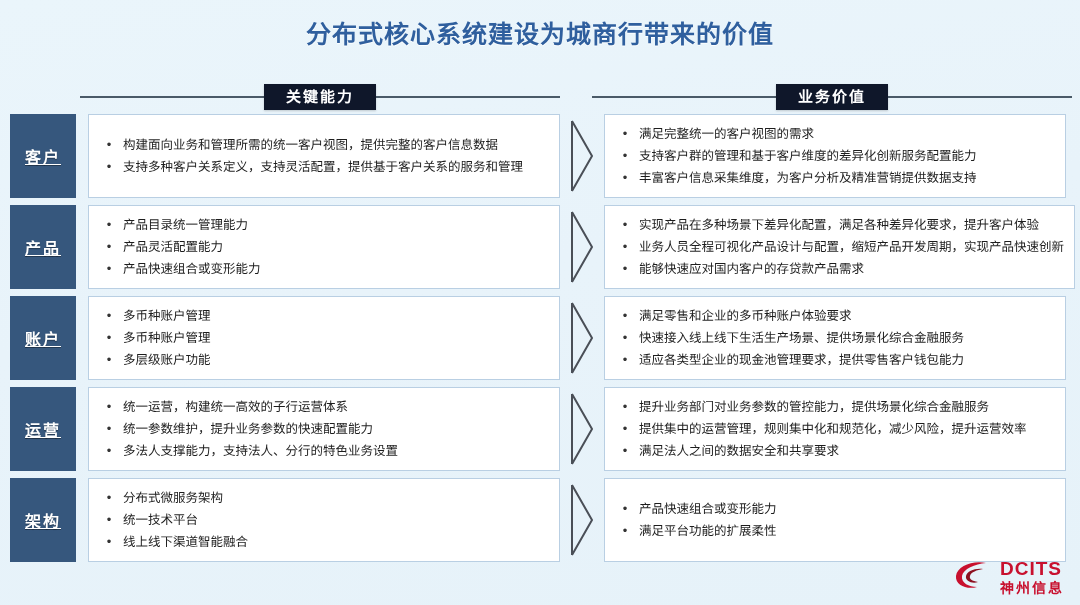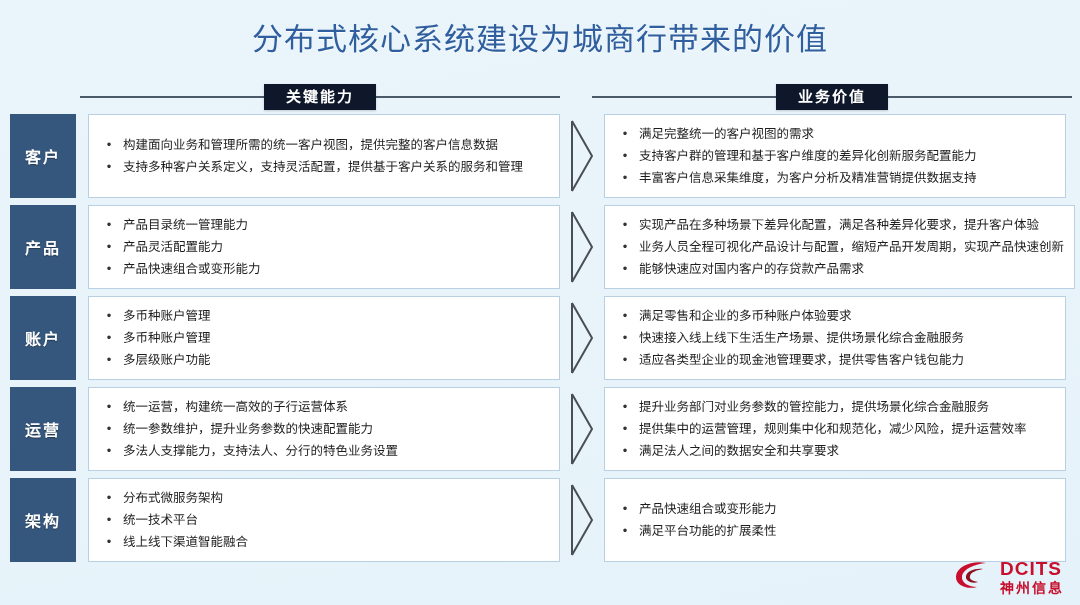--- a/index.html
+++ b/index.html
@@ -18,22 +18,22 @@
     color: #222;
   }
 
   
   .slide-title {
     position: absolute;
     top: 14px;
     left: 0;
     width: 100%;
     text-align: center;
-    font-size: 31px;
-    font-weight: normal;
+    font-size: 25px;
+    font-weight: bold;
     letter-spacing: 1px;
     color: #2f5f9e;
     text-shadow: 0 1px 0 rgba(255,255,255,0.85);
   }
 
   
   .headers {
     position: absolute;
     top: 84px;
     left: 0;
@@ -87,20 +87,21 @@
     flex: 0 0 66px;
     background: #36577d;
     color: #ffffff;
     font-size: 16px;
     font-weight: bold;
     letter-spacing: 2px;
     display: flex;
     align-items: center;
     justify-content: center;
     text-shadow: 0 1px 1px rgba(0,0,0,0.35);
+    text-decoration: underline;
   }
 
   .cap-box {
     flex: 0 0 472px;
     margin-left: 12px;
     background: #ffffff;
     border: 1px solid #b9cfe3;
     display: flex;
     flex-direction: column;
     justify-content: center;

